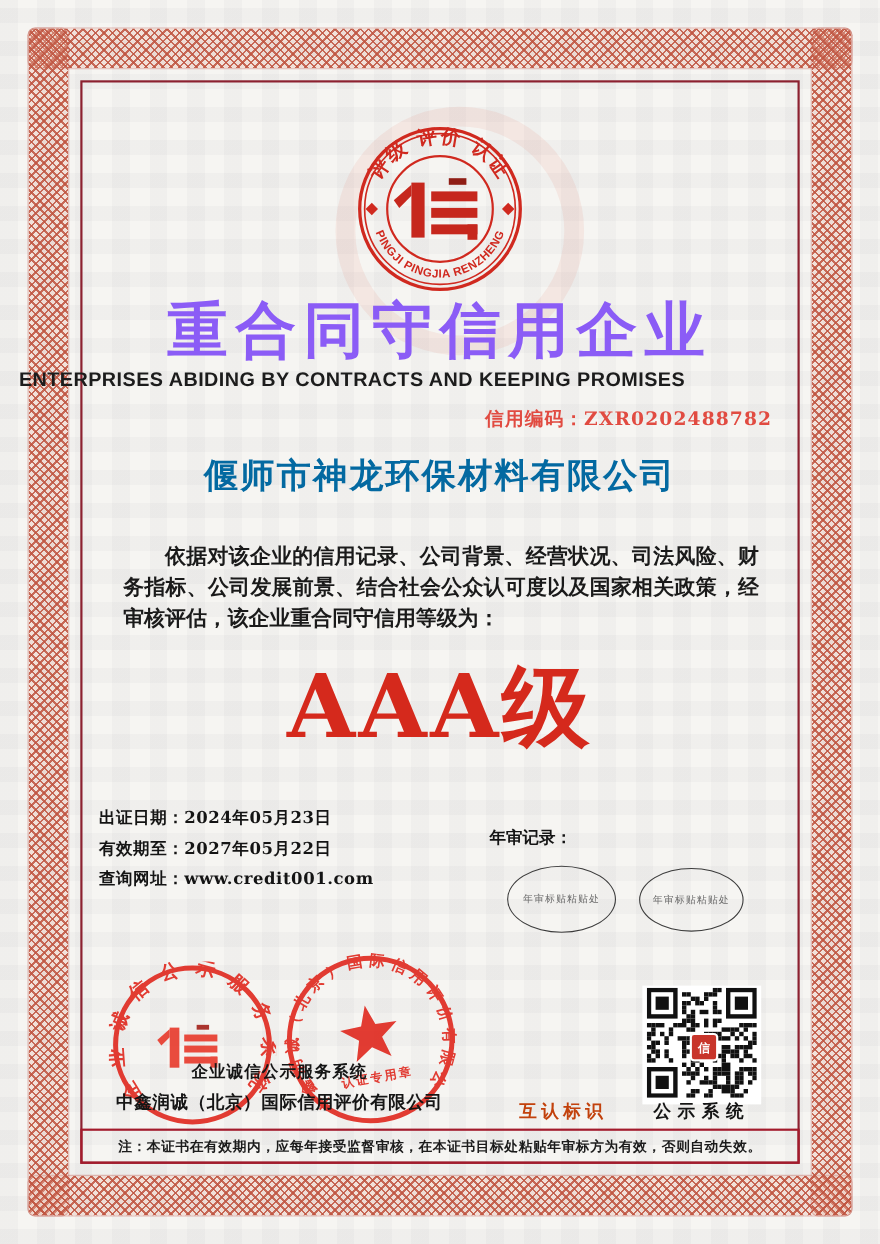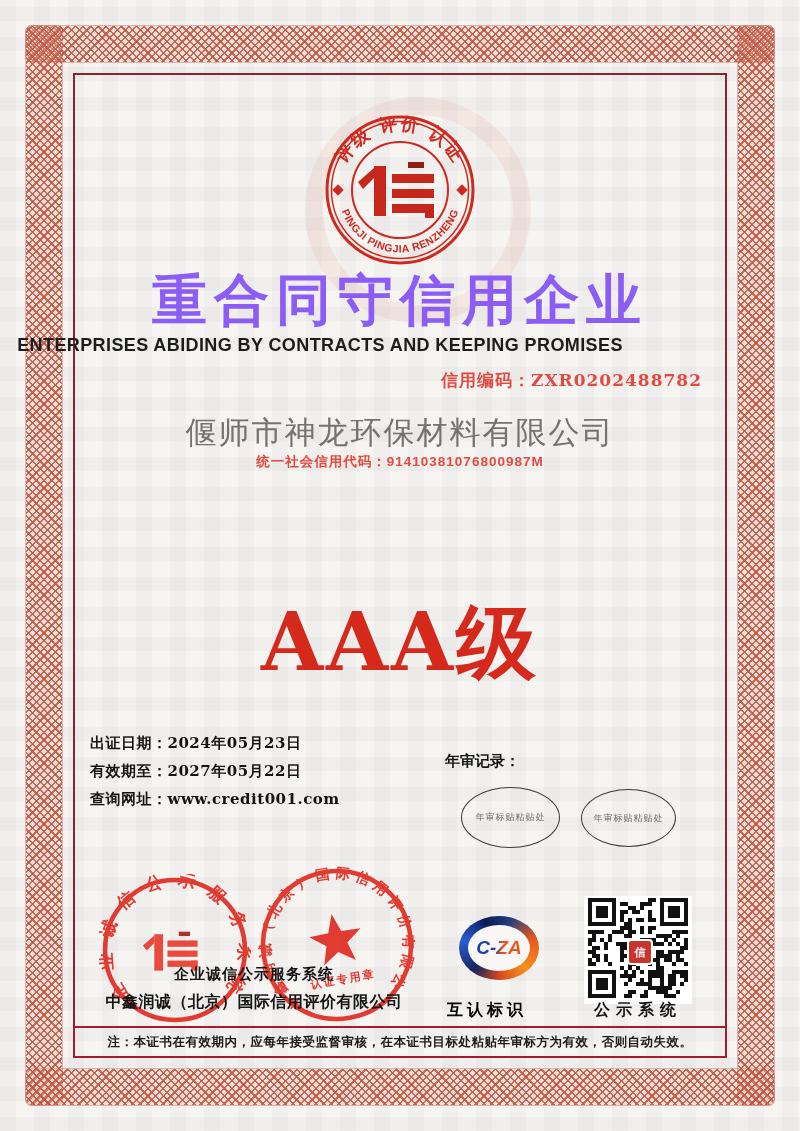--- a/index.html
+++ b/index.html
@@ -31,21 +31,21 @@
   .title{position:absolute;left:0;width:800px;top:268px;text-align:center;
     font-family:"DejaVu Serif","Liberation Serif",serif;
     font-size:55px;font-weight:900;letter-spacing:7px;color:#8b5cf6;line-height:64px;}
   .subtitle{position:absolute;left:0;width:640px;top:335px;text-align:center;
     font-size:18px;font-weight:700;color:#1c1c1c;letter-spacing:.4px;}
   .credit-line{position:absolute;right:98px;top:369px;text-align:right;
     font-size:17px;font-weight:700;color:#e14b41;letter-spacing:1px;margin-left:32px;}
   .credit-line .code{font-family:"DejaVu Serif","Liberation Serif",serif;}
   .company{position:absolute;left:0;width:800px;top:412px;text-align:center;
     font-family:"DejaVu Serif","Liberation Serif",serif;
-    font-size:31px;font-weight:400;color:#737373;letter-spacing:2px;}
+    font-size:31px;font-weight:700;color:#0369a1;letter-spacing:2px;}
   .uscc{position:absolute;left:0;width:800px;top:453px;text-align:center;
     font-size:13.5px;font-weight:700;color:#e14b41;letter-spacing:1px;}
   .body-par{position:absolute;left:112px;width:578px;top:492px;
     font-family:"DejaVu Serif","Liberation Serif",serif;
     font-size:19px;font-weight:700;color:#1a1a1a;line-height:28px;
     text-align:justify;text-indent:2em;}
   .rating{position:absolute;left:0;width:800px;top:595px;text-align:center;
     font-family:"DejaVu Serif","Liberation Serif",serif;
     font-size:80px;font-weight:900;color:#d5291c;letter-spacing:3px;line-height:95px;}
   .info{position:absolute;left:90px;top:734px;}
@@ -64,22 +64,22 @@
   .footer-lines .l1{font-size:15px;font-weight:800;color:#151515;letter-spacing:1px;}
   .footer-lines .l2{font-size:16px;font-weight:800;color:#151515;margin-top:8px;letter-spacing:.5px;}
   .cza{position:absolute;left:459px;top:916px;width:80px;height:64px;border-radius:50%;
     background:conic-gradient(from 230deg,#16245f,#2c5bd4,#0a1c55,#25407f,#e8571d,#f2921d,#d8481c,#16245f);
     display:flex;align-items:center;justify-content:center;}
   .cza .inner{width:62px;height:46px;border-radius:50%;background:#f8f7f5;
     display:flex;align-items:center;justify-content:center;}
   .cza .txt{font-style:italic;font-weight:900;font-size:19px;letter-spacing:0;
     background:linear-gradient(90deg,#1d3fa5 35%,#e8571d 60%);
     -webkit-background-clip:text;background-clip:text;color:transparent;}
-  .mutual-label{position:absolute;left:447px;top:1000px;width:105px;text-align:left;
-    font-size:16px;font-weight:800;color:#000000;letter-spacing:4px;}
+  .mutual-label{position:absolute;left:447px;top:1000px;width:105px;text-align:right;
+    font-size:16px;font-weight:800;color:#c2410c;letter-spacing:4px;}
   .qr{position:absolute;left:584px;top:896px;width:108px;height:108px;background:#fff;
     display:flex;align-items:center;justify-content:center;}
   .qr-logo{position:absolute;left:50%;top:50%;width:22px;height:22px;margin:-11px 0 0 -11px;
     background:#c8352b;border-radius:4px;border:2px solid #fff;
     display:flex;align-items:center;justify-content:center;
     color:#fff;font-size:11px;font-weight:700;}
   .public-label{position:absolute;left:578px;top:1000px;width:120px;text-align:center;
     font-size:16px;font-weight:800;color:#151515;letter-spacing:6px;}
   .note-box{position:absolute;left:73px;top:1026px;width:654px;height:32px;
     border:2.5px solid #a31b2c;box-sizing:border-box;
@@ -126,22 +126,22 @@
   </svg>
 
   <div class="title">重合同守信用企业</div>
   <div class="subtitle">ENTERPRISES ABIDING BY CONTRACTS AND KEEPING PROMISES</div>
 
   <div class="credit-line">
     <span>信用编码：</span><span class="code">ZXR0202488782</span>
   </div>
 
   <div class="company">偃师市神龙环保材料有限公司</div>
-  <div class="uscc">统一社会信用代码：91410381076800987M</div>
-
+
+  <div class="body-par">依据对该企业的信用记录、公司背景、经营状况、司法风险、财务指标、公司发展前景、结合社会公众认可度以及国家相关政策，经审核评估，该企业重合同守信用等级为：</div>
 
   <div class="rating">AAA级</div>
 
   <div class="info">
     <div class="row">
       <span>出证日期：</span><span class="val">2024年05月23日</span>
     </div>
     <div class="row">
       <span>有效期至：</span><span class="val">2027年05月22日</span>
     </div>
@@ -181,25 +181,20 @@
       <polygon fill="#e0281e" points="80,49 86.5,67.1 105.7,67.7 90.5,79.4 95.9,97.8 80,87 64.1,97.8 69.5,79.4 54.3,67.7 73.5,67.1"></polygon>
       <text x="80" y="118" font-size="11" fill="#e0281e" text-anchor="middle" letter-spacing="2">认证专用章</text>
     </g>
   </svg>
 
   <div class="footer-lines">
     <div class="l1">企业诚信公示服务系统</div>
     <div class="l2">中鑫润诚（北京）国际信用评价有限公司</div>
   </div>
 
-  <div class="cza">
-    <div class="inner">
-      <span class="txt">C-ZA</span>
-    </div>
-  </div>
   <div class="mutual-label">互认标识</div>
 
   <div class="qr">
     <div class="qr-modules"><svg width="100" height="100" viewBox="0 0 100 100" fill="#111">
           <rect x="60" y="0" width="4" height="4"></rect>
           <rect x="64" y="0" width="4" height="4"></rect>
           <rect x="32" y="4" width="4" height="4"></rect>
           <rect x="36" y="4" width="4" height="4"></rect>
           <rect x="52" y="4" width="4" height="4"></rect>
           <rect x="56" y="4" width="4" height="4"></rect>

